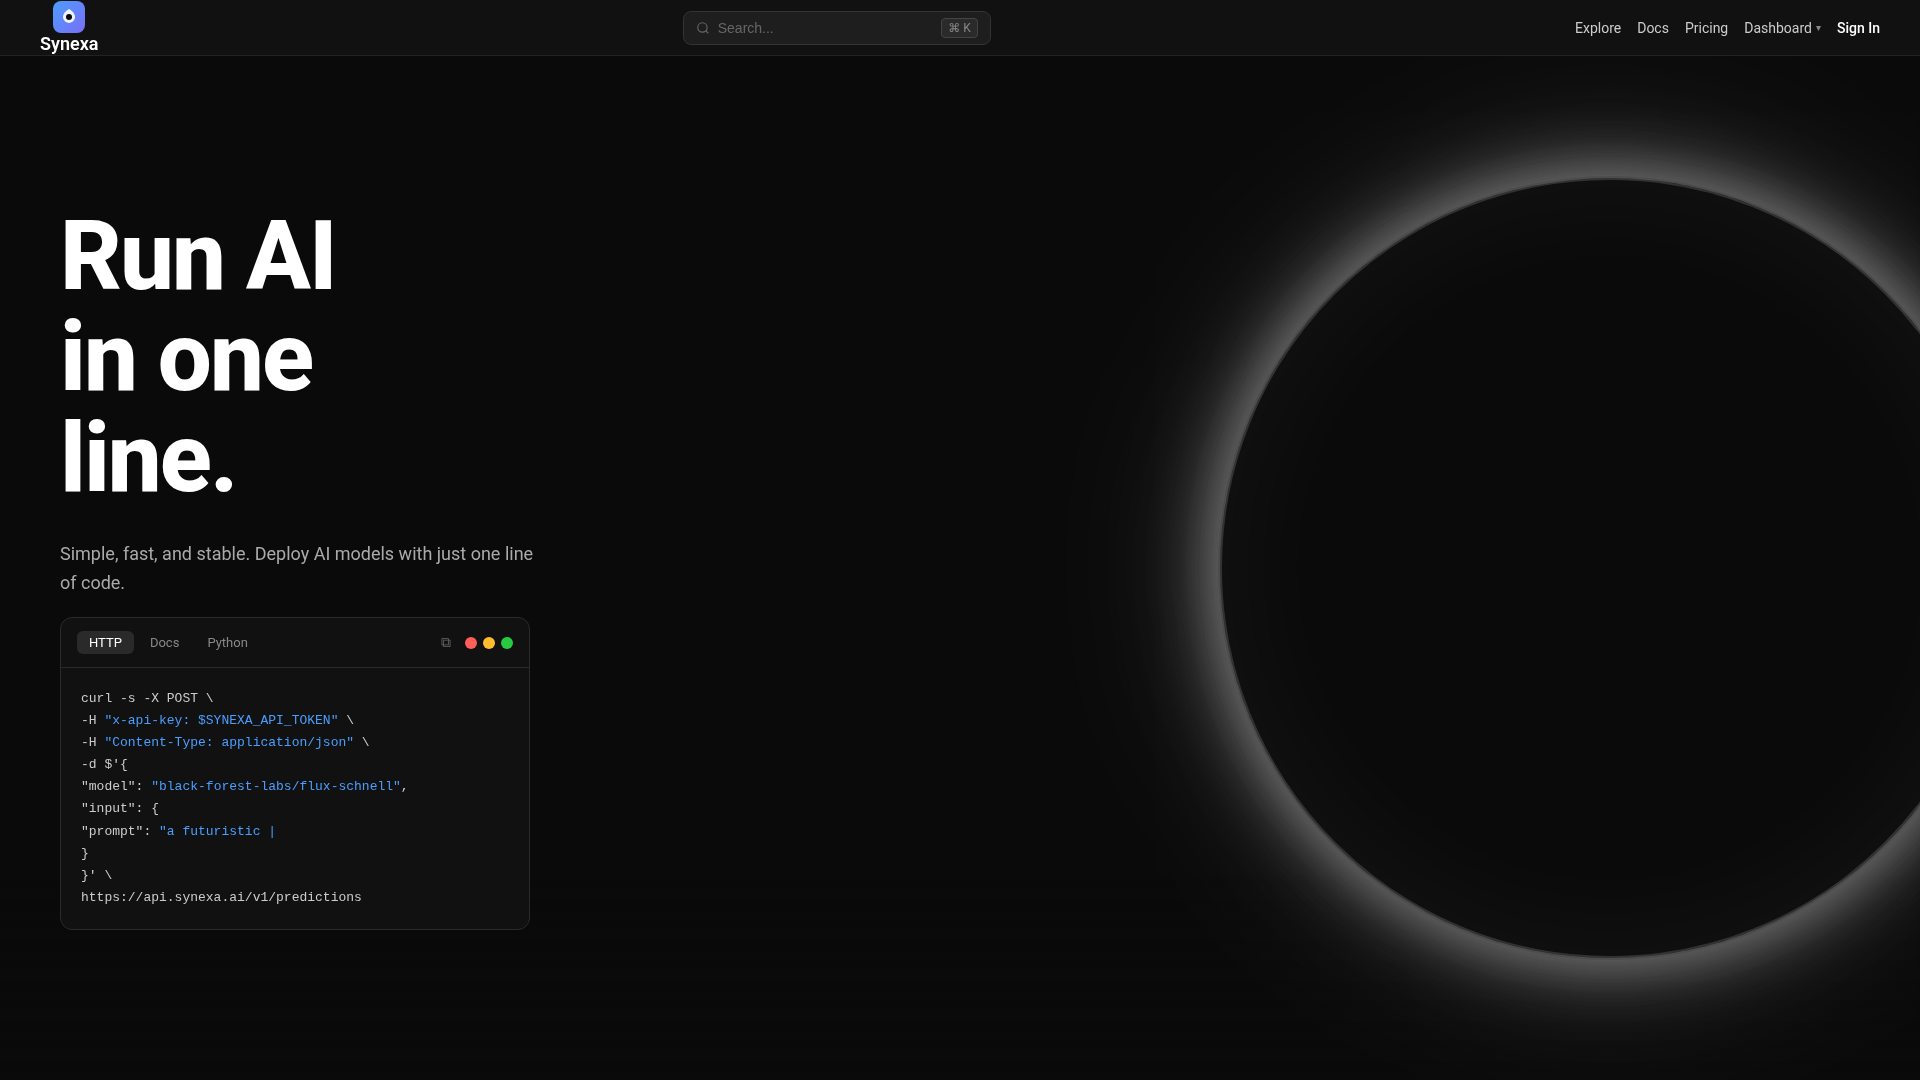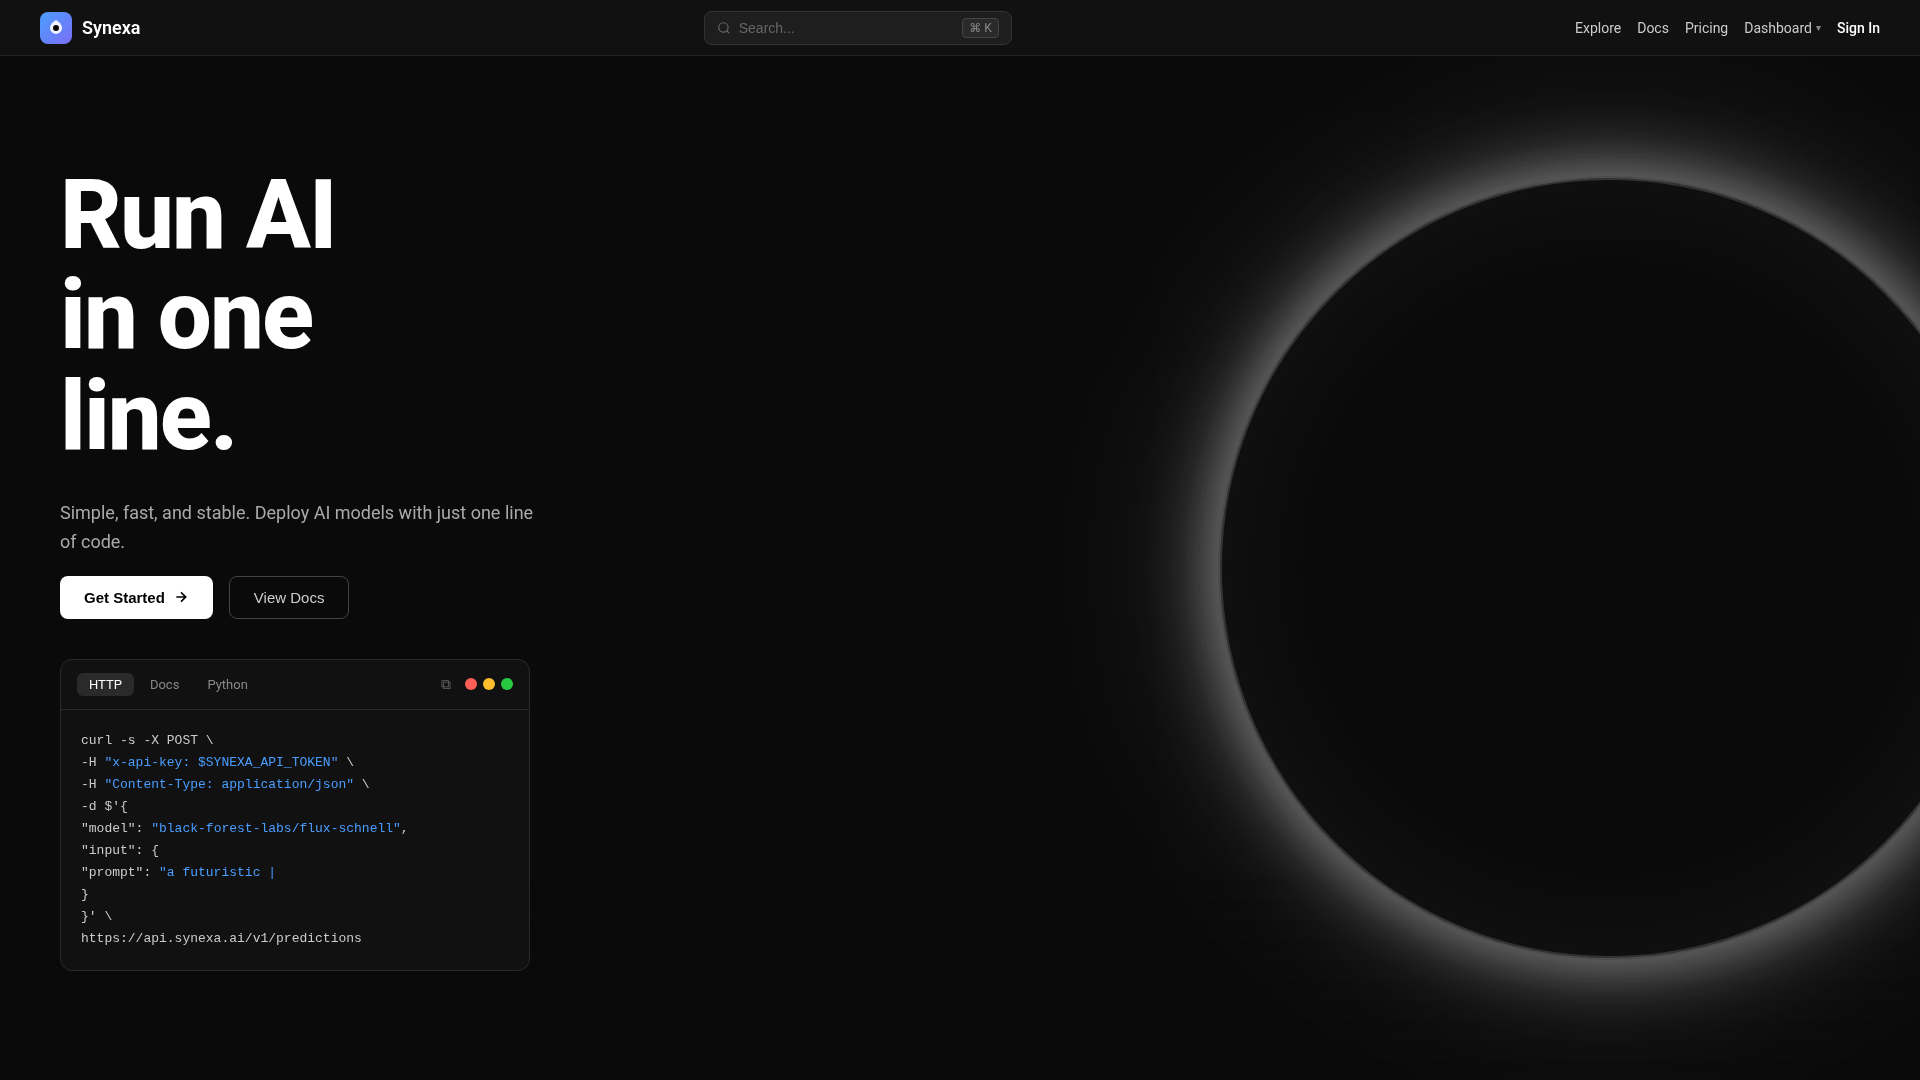--- a/index.html
+++ b/index.html
@@ -28,22 +28,22 @@
       position: fixed;
       top: 0;
       left: 0;
       right: 0;
       z-index: 100;
     }
 
     .nav-logo {
       display: flex;
       align-items: center;
-      gap: 10px;
-      cursor: pointer;
+      cursor: pointer;
+      flex-direction: column;
     }
 
     .nav-logo-icon {
       width: 32px;
       height: 32px;
       background: linear-gradient(135deg, #4a9eff, #7b6ef6);
       border-radius: 8px;
       display: flex;
       align-items: center;
       justify-content: center;
@@ -366,31 +366,20 @@
 
   <div class="left-content">
     <h1 class="hero-title">
       <span>Run AI</span><br>
       <span>in one</span><br>
       <span>line.</span>
     </h1>
 
     <p class="hero-subtitle">Simple, fast, and stable. Deploy AI models with just one line of code.</p>
 
-    <div class="cta-buttons">
-      <button class="btn-primary">
-        <span>Get Started</span>
-        <svg width="16" height="16" viewBox="0 0 24 24" fill="none" stroke="currentColor" stroke-width="2.5">
-          <path d="M5 12h14M12 5l7 7-7 7"></path>
-        </svg>
-      </button>
-      <button class="btn-secondary">
-        <span>View Docs</span>
-      </button>
-    </div>
 
     <div class="code-block">
       <div class="code-header">
         <div class="code-tabs">
           <div class="code-tab active">HTTP</div>
           <div class="code-tab">Docs</div>
           <div class="code-tab">Python</div>
         </div>
         <div class="code-header-right">
           <span class="copy-icon">⧉</span>

